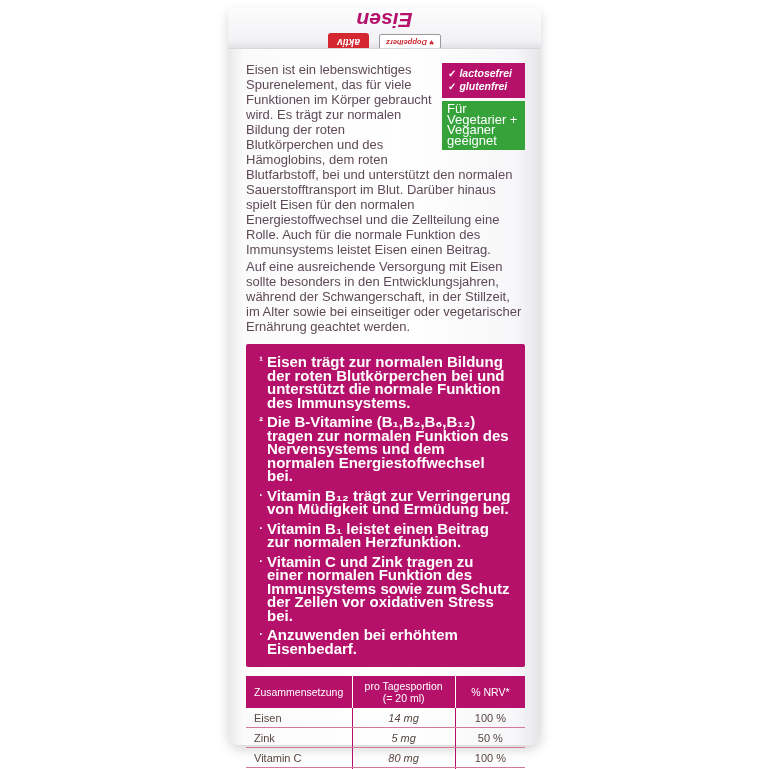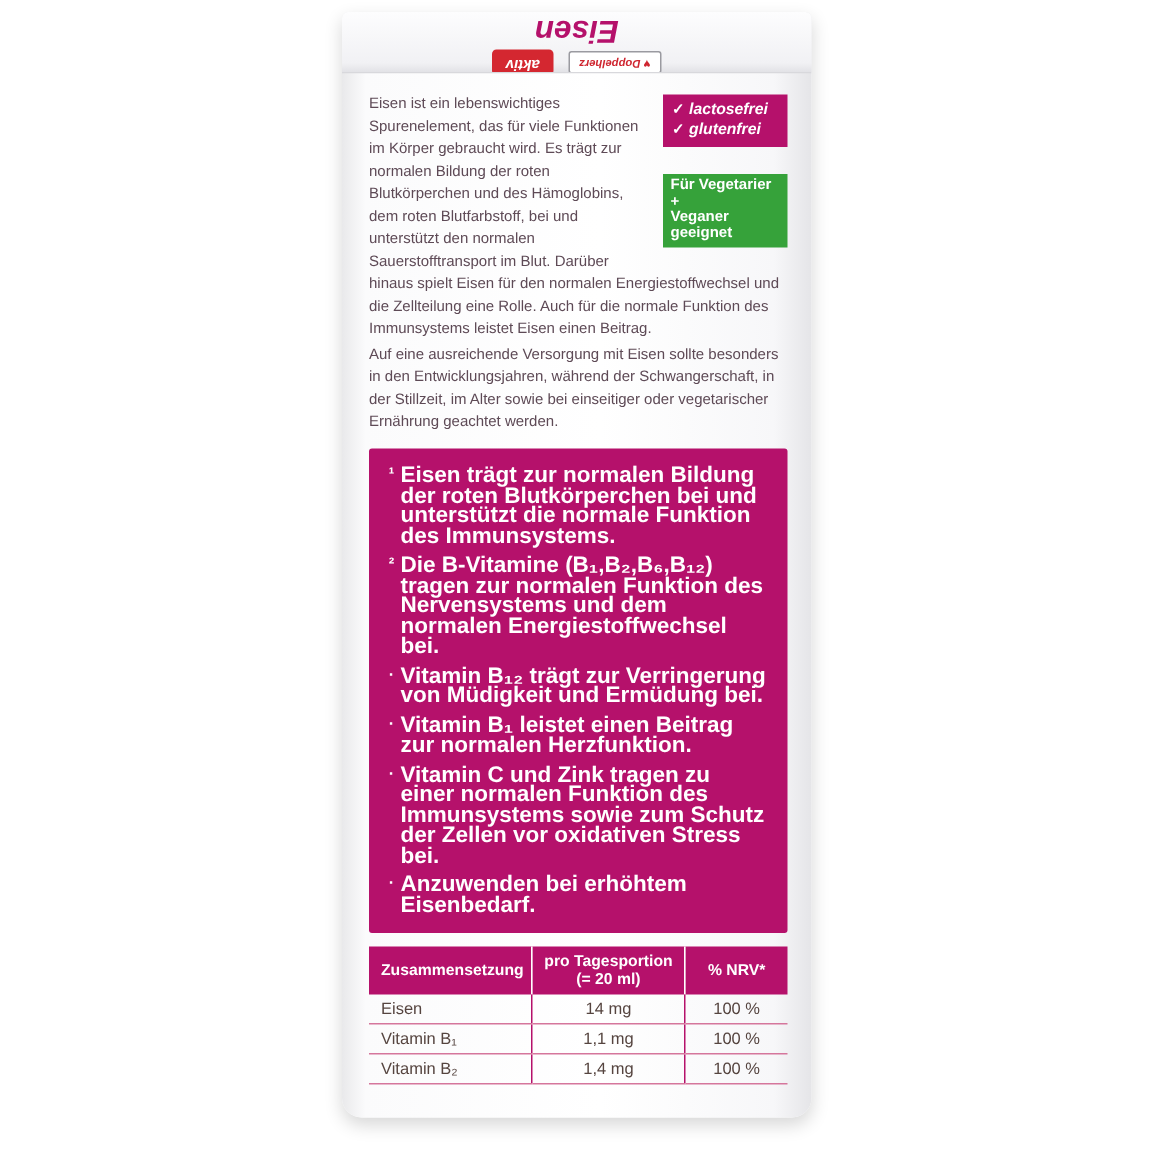--- a/index.html
+++ b/index.html
@@ -26,56 +26,56 @@
   .dh-logo .heart { color:#cf2630; font-size:8px; line-height:1; }
   .dh-logo .dh-text { color:#cf2630; font-size:7.5px; font-weight:bold; font-style:italic; line-height:1; }
   .aktiv-badge { background:#d42730; color:#ffffff; font-weight:bold; font-style:italic;
                  font-size:10px; line-height:1; padding:3px 9px 4px; border-radius:3px; }
   .flap-title  { color:#b5116b; font-weight:bold; font-style:italic; font-size:21px; line-height:26px; height:26px; }
 
   
   .face { height:697px; padding:13px 16px 0 18px; border-top:1px solid #d8d8dc;
           border-radius:0 0 13px 13px; }
 
-  .body-text { color:#5e4a56; font-size:10px; line-height:15px; }
+  .body-text { color:#5e4a56; font-size:13px; line-height:15px; }
 
   .badges-float { float:right; width:83px; margin:1px 0 5px 8px; }
   .badge-claims { background:#b5116b; color:#ffffff; padding:4px 5px 5px 6px;
                   font-size:10.5px; font-weight:bold; font-style:italic; line-height:13px; }
   .badge-claims .row { display:flex; align-items:center; gap:3px; white-space:nowrap; }
   .badge-claims .check { font-style:normal; font-size:10px; }
-  .badge-veg { background:#36a23a; color:#ffffff; margin-top:18px; padding:3px 4px 4px 5px;
-               font-size:10px; font-weight:bold; line-height:10.5px; }
+  .badge-veg { background:#36a23a; color:#ffffff; margin-top:3px; padding:3px 4px 4px 5px;
+               font-size:13px; font-weight:normal; line-height:10.5px; }
 
   .pink-box { clear:both; margin-top:9px; background:#f1c3dc; padding:6px 8px 7px 9px;
               color:#bb2472; font-size:11.5px; line-height:14px; border-radius:1px; }
 
   .supply { margin-top:2px; }
 
   .claims-box { margin-top:10px; background:#b5116b; border-radius:2px;
                 padding:11px 12px 12px 9px; color:#ffffff; }
   .claim { display:flex; margin-top:6px; }
   .claim:first-child { margin-top:0; }
   .claim .marker { flex:0 0 12px; text-align:center; font-weight:bold;
                    font-size:11px; line-height:13.5px; }
   .claim .txt { flex:1; font-weight:bold; font-size:15px; line-height:13.5px; }
 
   
   table.comp { width:100%; margin-top:9px; border-collapse:collapse; }
-  table.comp th { background:#b5116b; color:#ffffff; font-size:10.5px; font-weight:bold;
+  table.comp th { background:#b5116b; color:#ffffff; font-size:10.5px; font-weight:normal;
                   padding:4px 5px; vertical-align:middle; }
   table.comp th + th { border-left:1px solid #ffffff; }
   table.comp th:nth-child(1) { width:38%; text-align:left; padding-left:8px; }
   table.comp th:nth-child(2) { width:37%; text-align:center; line-height:12px; }
   table.comp th:nth-child(3) { width:25%; text-align:center; }
   table.comp td { color:#564540; font-size:11px; padding:4px 5px 3px;
                   border-bottom:1px solid #d5769c; }
   table.comp td + td { border-left:1px solid #b5116b; }
   table.comp td:nth-child(1) { text-align:left; padding-left:8px; }
-  table.comp td:nth-child(2) { text-align:center; }
+  table.comp td:nth-child(2) { text-align:center;font-style:italic; }
   table.comp td:nth-child(3) { text-align:center; }
 </style>
 </head>
 <body>
 
 <div class="stage">
   <div class="package">
 
     <div class="flap">
       <div class="flap-inner">
@@ -153,20 +153,30 @@
             <th>% NRV*</th>
           </tr>
         </thead>
         <tbody>
           <tr>
             <td>Eisen</td>
             <td>14 mg</td>
             <td>100 %</td>
           </tr>
           <tr>
+            <td>Zink</td>
+            <td>5 mg</td>
+            <td>50 %</td>
+          </tr>
+          <tr>
+            <td>Vitamin C</td>
+            <td>80 mg</td>
+            <td>100 %</td>
+          </tr>
+          <tr>
             <td>Vitamin B₁</td>
             <td>1,1 mg</td>
             <td>100 %</td>
           </tr>
           <tr>
             <td>Vitamin B₂</td>
             <td>1,4 mg</td>
             <td>100 %</td>
           </tr>
 

